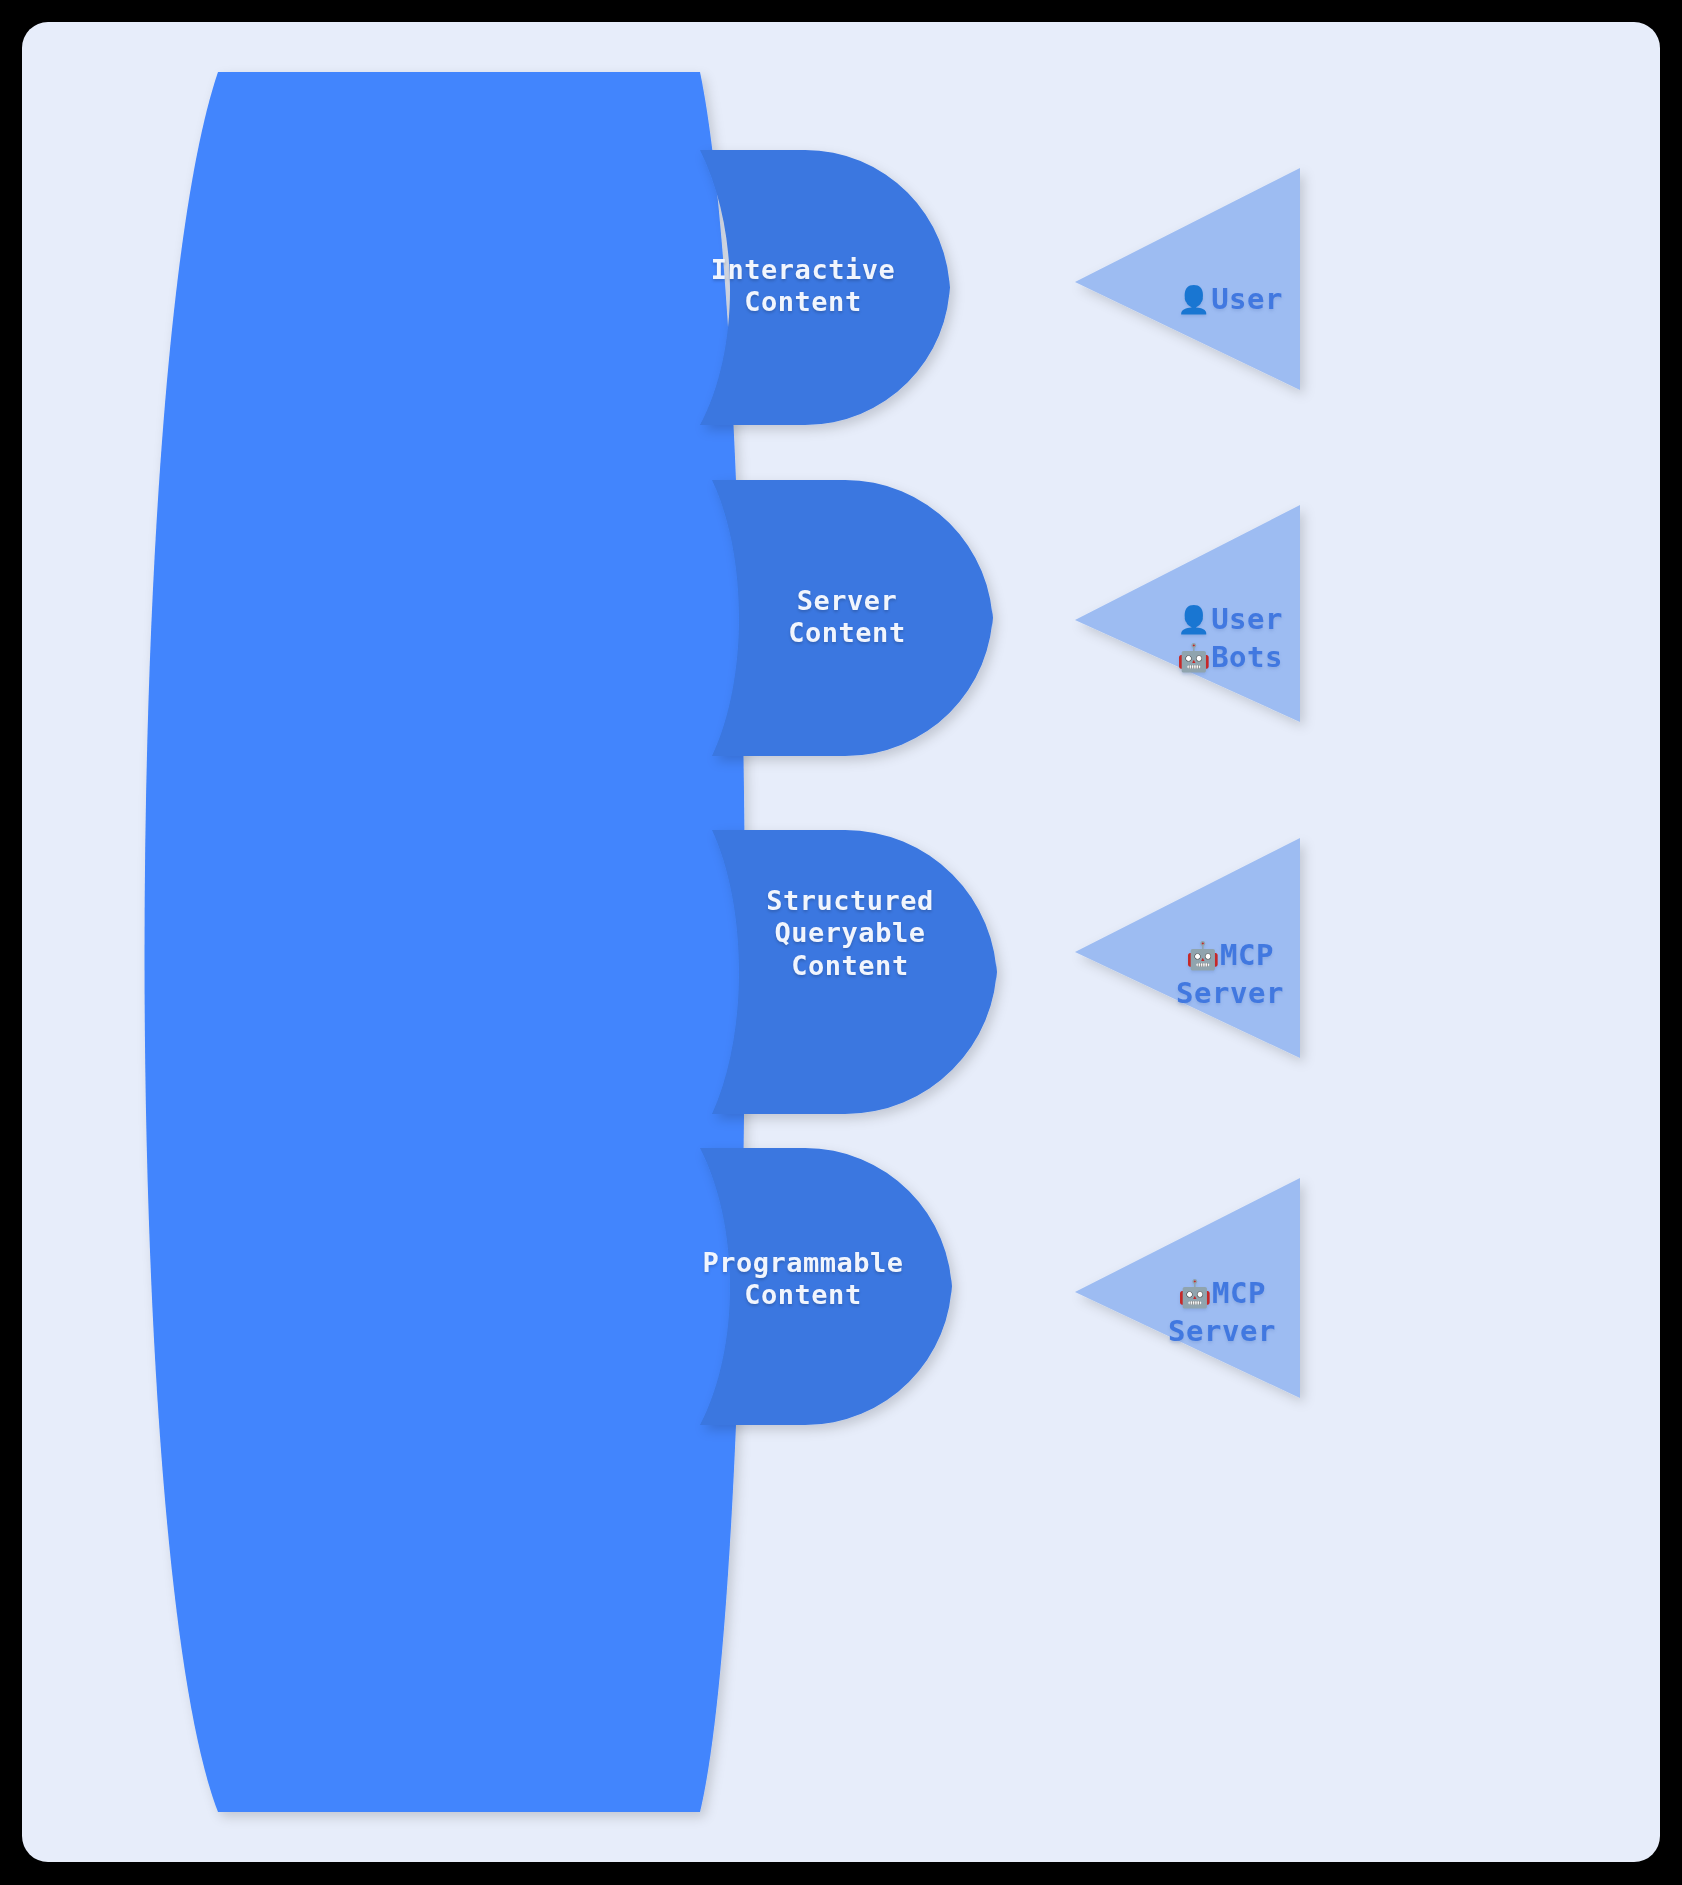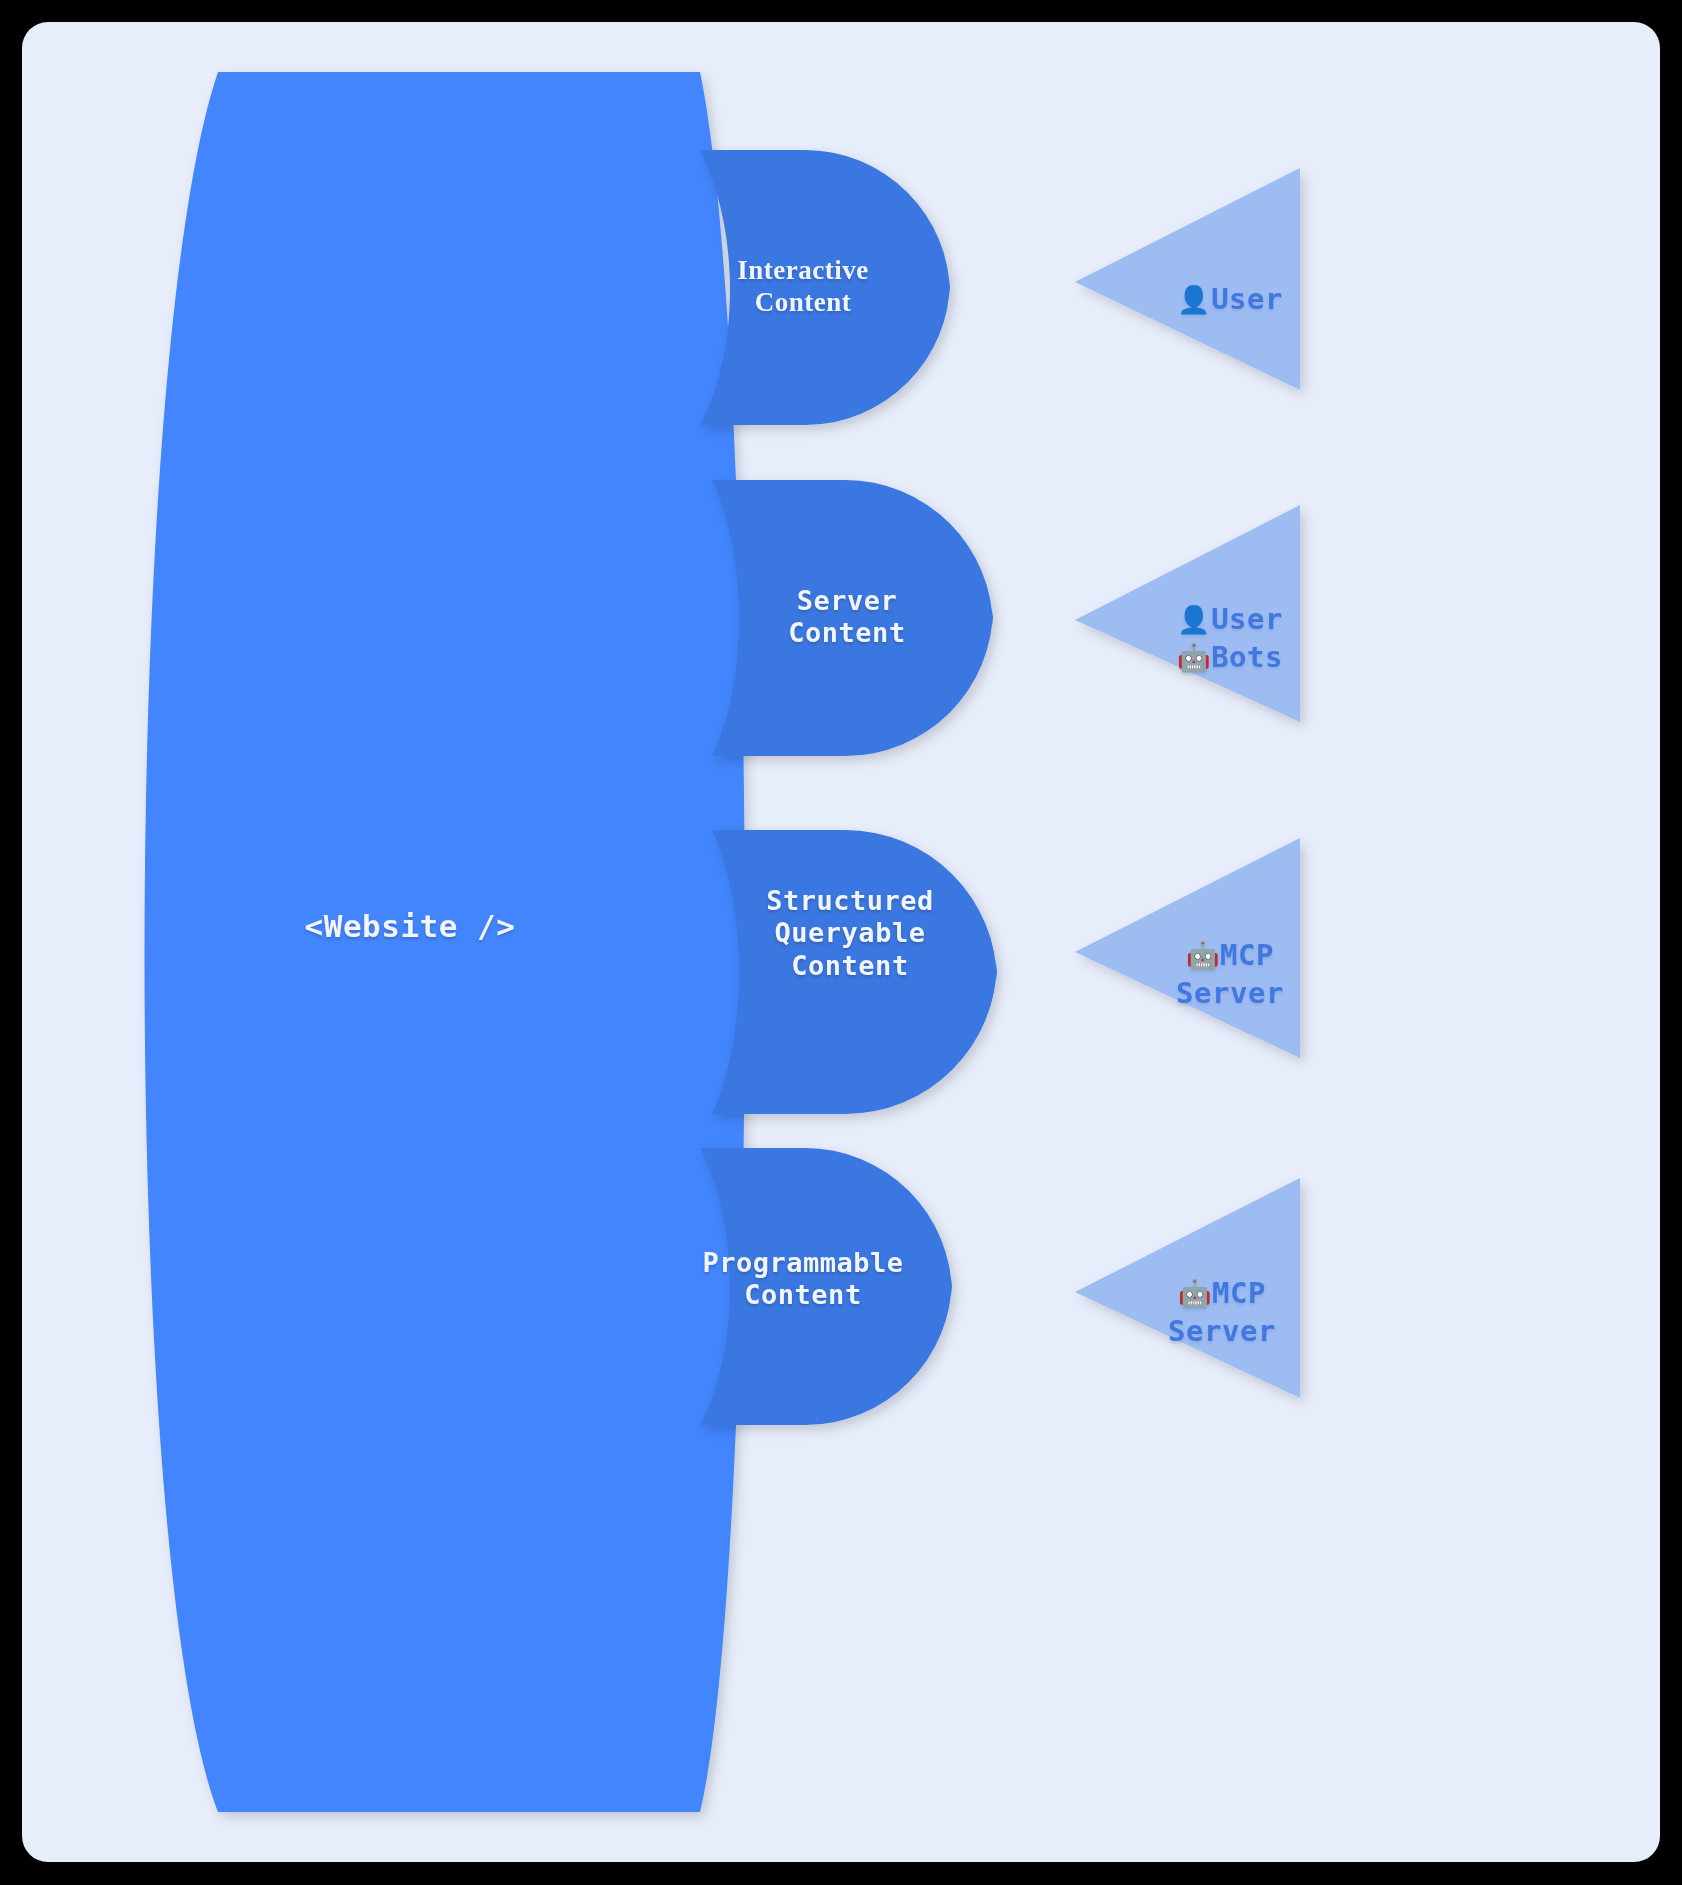--- a/index.html
+++ b/index.html
@@ -72,21 +72,21 @@
     text-shadow: 0 2px 3px rgba(110,140,200,0.35);
     line-height: 1.30;
     margin-top: 20px;
   }
   .actor-label .emoji {
     font-family: "DejaVu Sans", sans-serif;
     font-size: 27px;
   }
 
   
-  #pod-label-0 { left: 672px; top: 254px;  width: 262px; font-family: Liberation Serif, serif; }
+  #pod-label-0 { left: 672px; top: 254px;  width: 262px; }
   #pod-label-1 { left: 716px; top: 585px;  width: 262px; }
   #pod-label-2 { left: 719px; top: 885px;  width: 262px; }
   #pod-label-3 { left: 672px; top: 1247px; width: 262px; }
 
   
   #actor-label-0 { left: 1100px; top: 261px;  width: 260px; }
   #actor-label-1 { left: 1100px; top: 581px;  width: 260px; }
   #actor-label-2 { left: 1100px; top: 917px;  width: 260px; }
   #actor-label-3 { left: 1092px; top: 1255px; width: 260px; }
 </style>
@@ -145,21 +145,20 @@
 
     <polygon filter="url(#softshadow)" fill="#9dbcf2" points="1075,282 1300,168 1300,390"></polygon>
 
     <polygon filter="url(#softshadow)" fill="#9dbcf2" points="1075,620 1300,505 1300,722"></polygon>
 
     <polygon filter="url(#softshadow)" fill="#9dbcf2" points="1075,952 1300,838 1300,1058"></polygon>
 
     <polygon filter="url(#softshadow)" fill="#9dbcf2" points="1075,1292 1300,1178 1300,1398"></polygon>
   </svg>
 
-  <div class="label website-label">&lt;Website /&gt;</div>
 
   <div class="label pod-label" id="pod-label-0">Interactive
 Content</div>
   <div class="label pod-label" id="pod-label-1">Server
 Content</div>
   <div class="label pod-label" id="pod-label-2">Structured
 Queryable
 Content</div>
   <div class="label pod-label" id="pod-label-3">Programmable
 Content</div>

